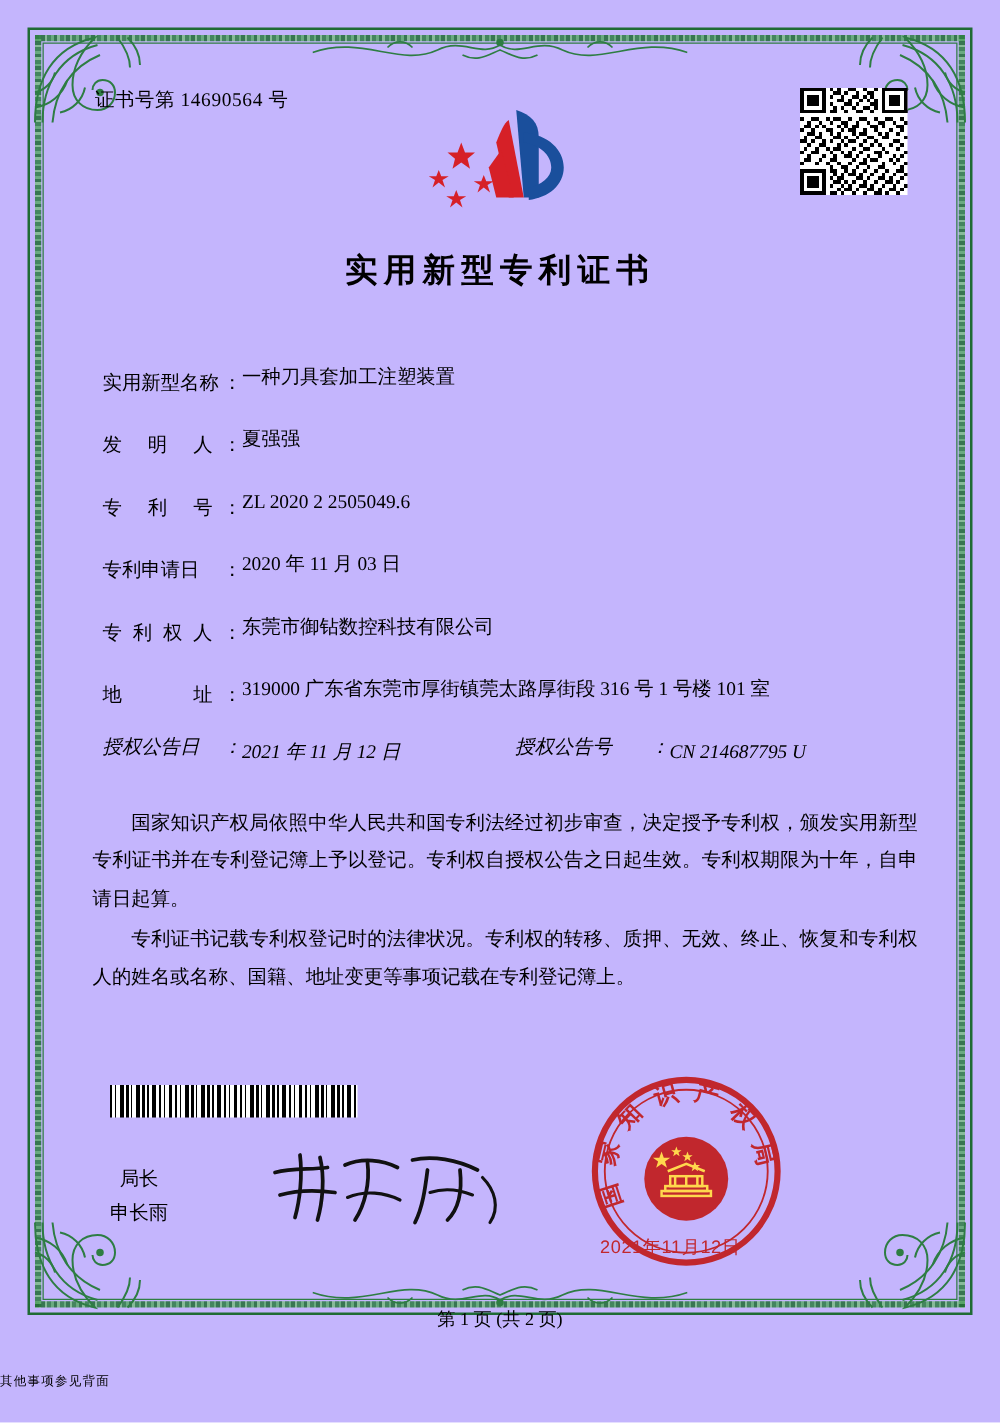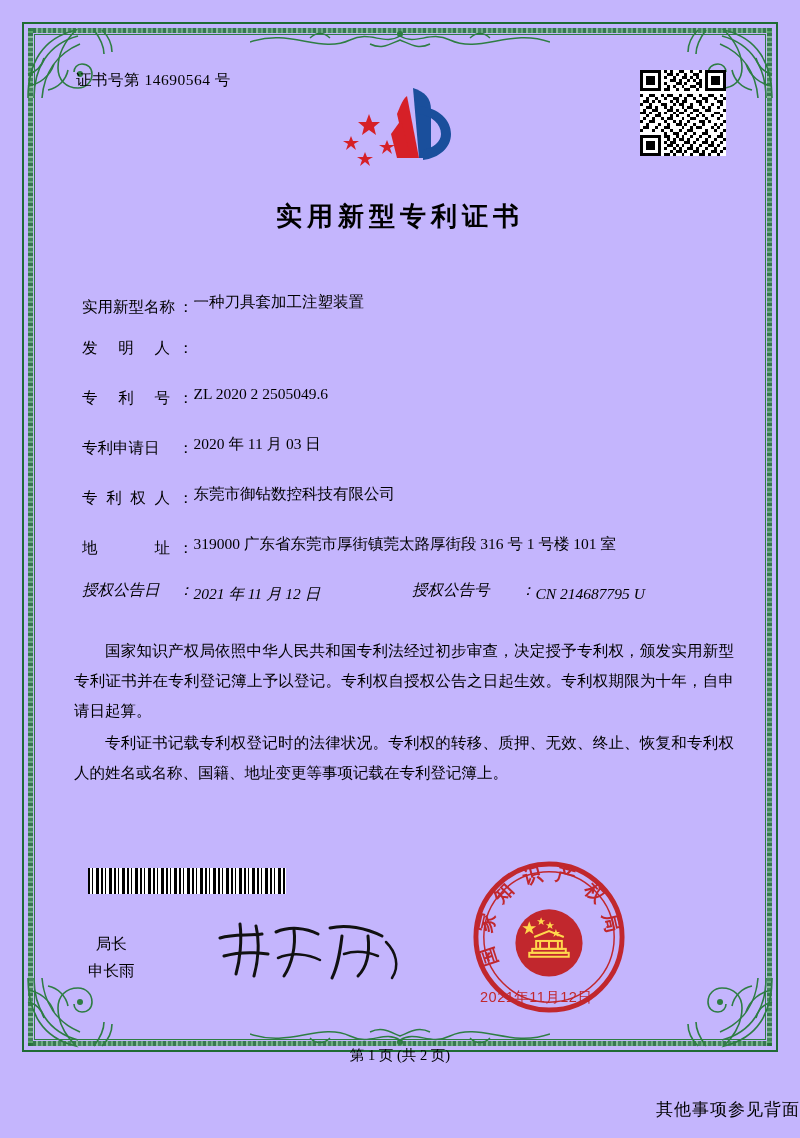--- a/index.html
+++ b/index.html
@@ -233,22 +233,22 @@
     right: 0;
     top: 1046px;
     text-align: center;
     font-size: 14.5px;
   }
   .footer-note {
     position: absolute;
     left: 0;
     right: 0;
     top: 1098px;
-    text-align: right;
-    font-size: 17px;
+    text-align: left;
+    font-size: 10px;
     letter-spacing: 1px;
   }
 </style>
 </head>
 <body>
 
 <div class="page">
 
   <div class="border-outer"></div>
   <div class="border-inner"></div>
@@ -586,20 +586,21 @@
 
       <div class="field-row">
         <div class="field-label">
           <span class="label-spread">
             <span>发</span>
             <span>明</span>
             <span>人</span>
           </span>
         </div>
         <div class="field-colon">：</div>
+        <div class="field-value">夏强强</div>
       </div>
 
       <div class="field-row">
         <div class="field-label">
           <span class="label-spread">
             <span>专</span>
             <span>利</span>
             <span>号</span>
           </span>
         </div>

